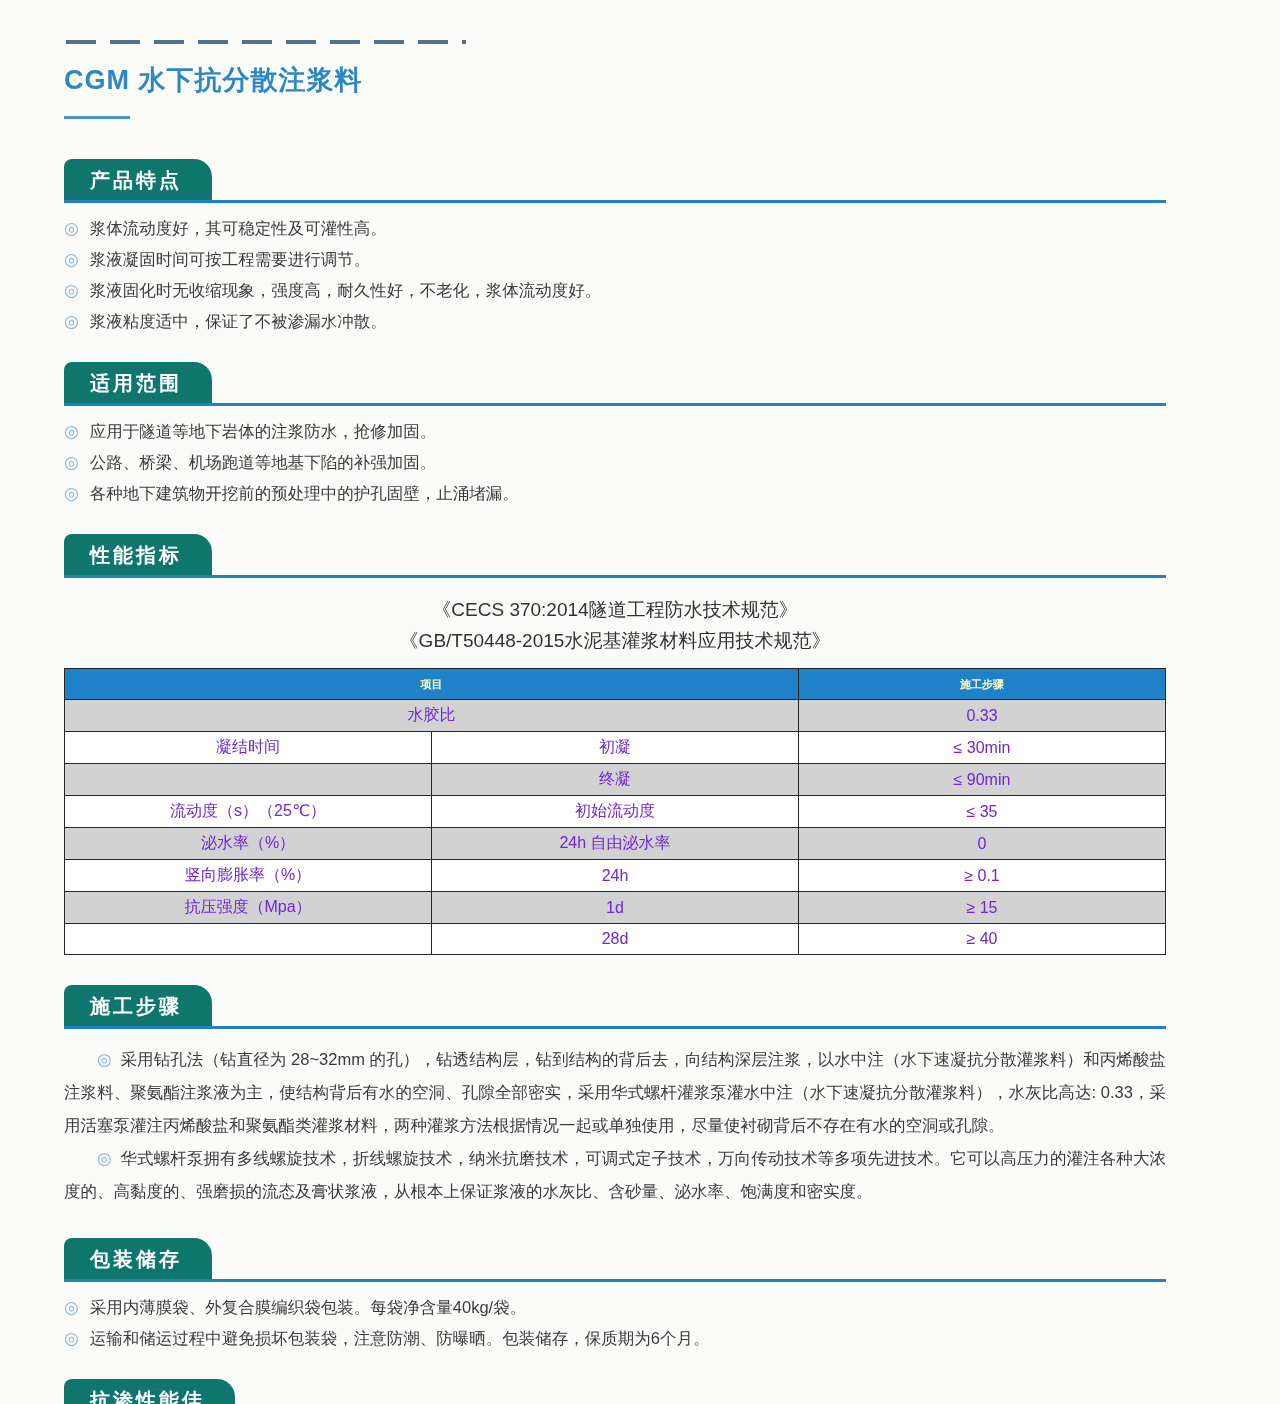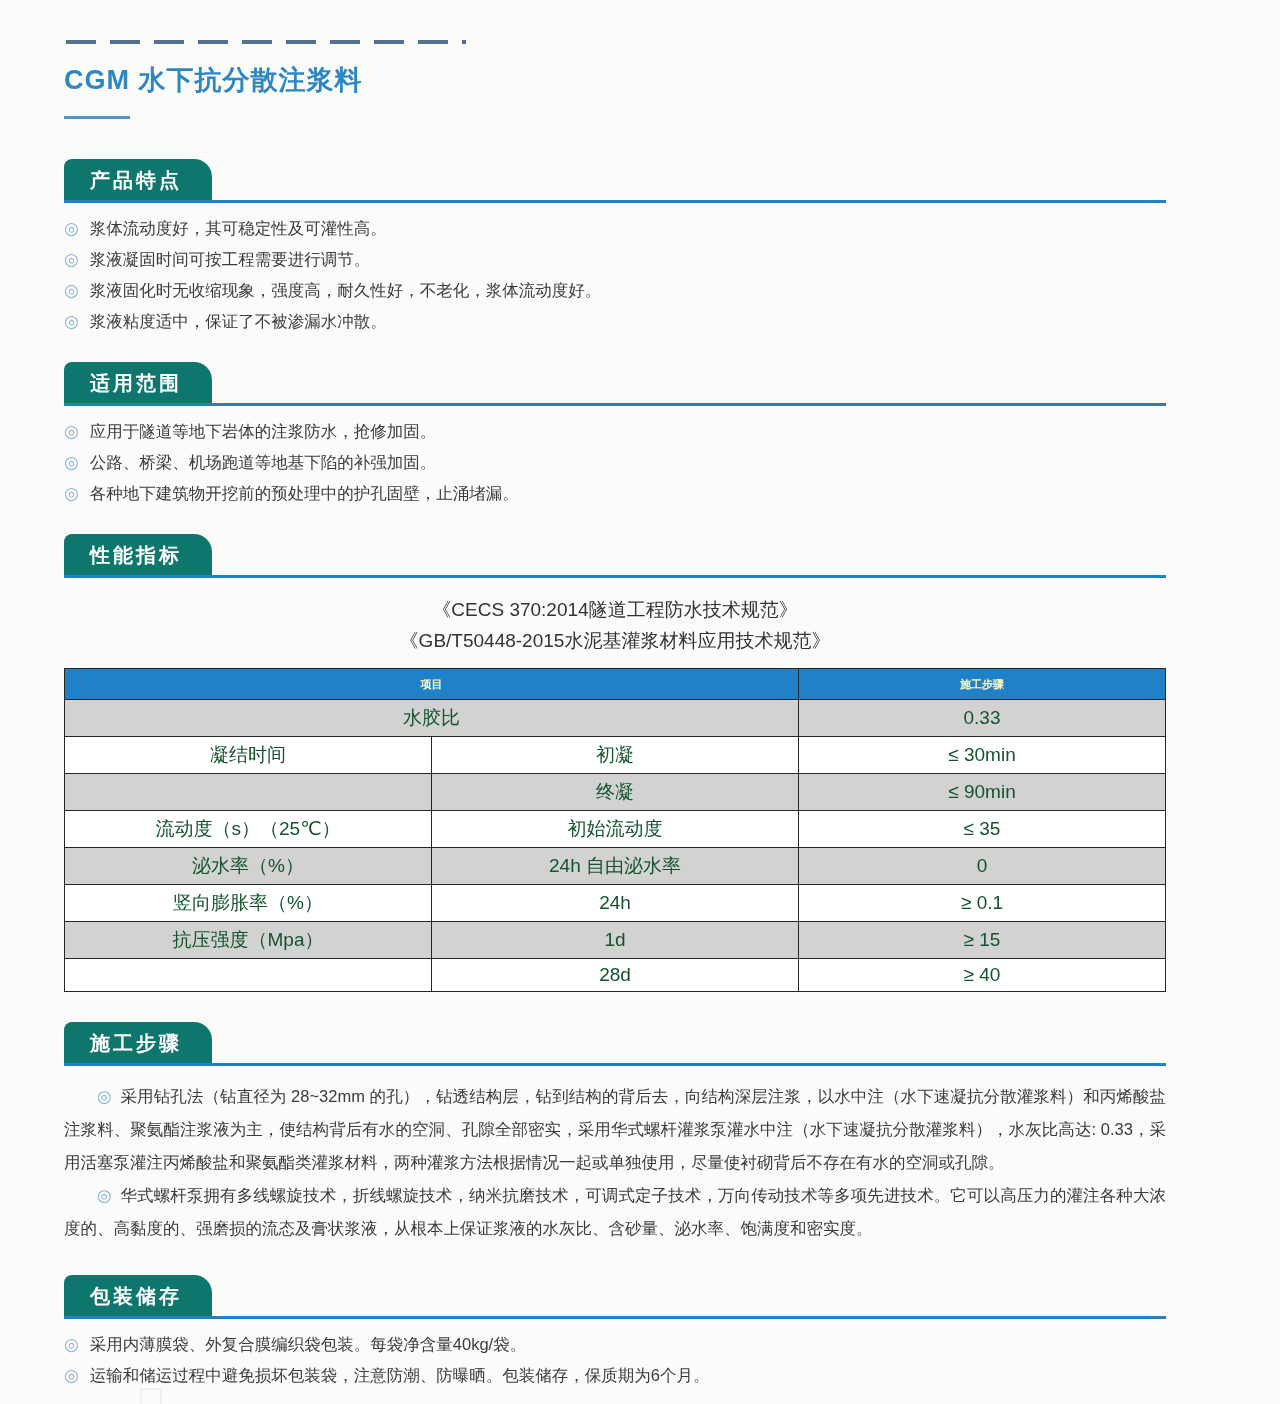--- a/index.html
+++ b/index.html
@@ -39,21 +39,21 @@
   ul.blist li{display:flex;align-items:flex-start;margin-bottom:10px;font-size:16.5px;line-height:21px;color:#3b3b3b;}
   .blt{color:#8cb8d6;font-size:17px;line-height:21px;margin-right:11px;flex:0 0 auto;}
 
   .standards{margin-top:16px;}
   .standards p{margin:0;text-align:center;font-size:19px;line-height:31px;color:#333;}
 
   table.perf{width:100%;border-collapse:collapse;table-layout:fixed;margin-top:12px;}
   table.perf col{width:33.33%;}
   table.perf th,table.perf td{
     border:1px solid #262626;text-align:center;vertical-align:middle;
-    font-size:19px;padding:5px 6px;height:20px;color:#14532d;
+    font-size:16px;padding:5px 6px;height:20px;color:#6d28d9;
   }
   table.perf th{background:#1f82c8;color:#fef9c3;font-weight:bold;font-size:11px;}
   tr.shade td{background:#d2d2d2;}
   tr.plain td{background:#ffffff;}
 
   .para{margin:0;text-align:justify;text-indent:2em;font-size:16.5px;line-height:33px;color:#3b3b3b;}
   .paras{margin-top:14px;}
   .pblt{color:#8cb8d6;margin-right:9px;}
 
   

